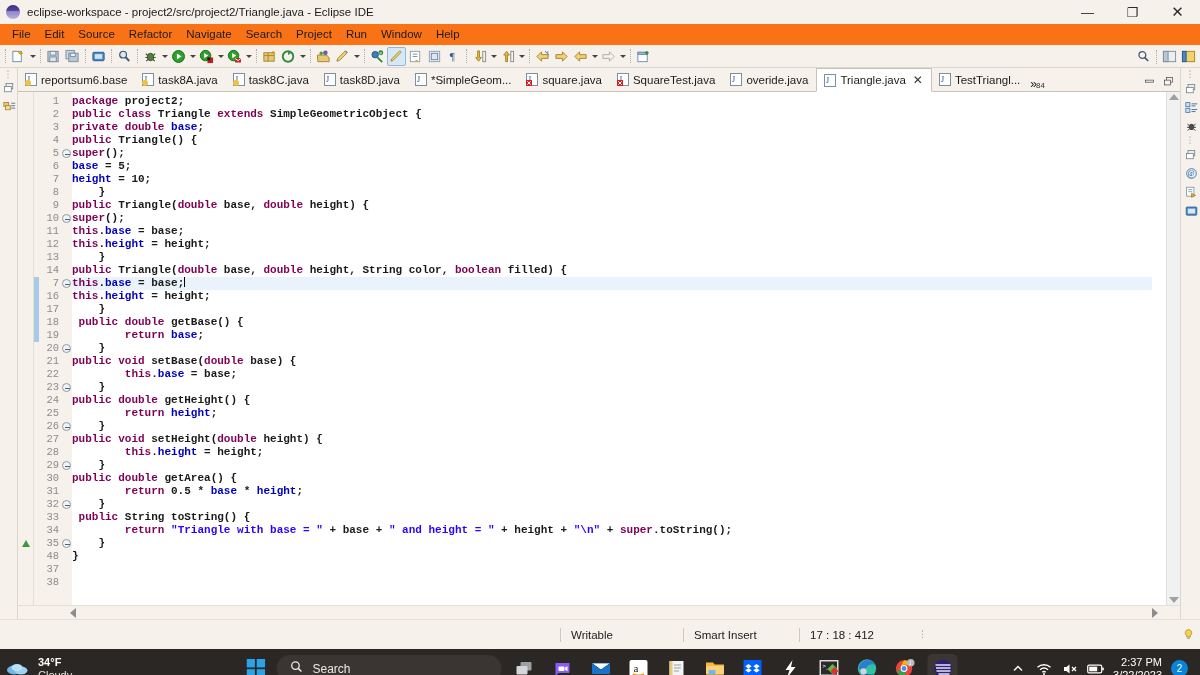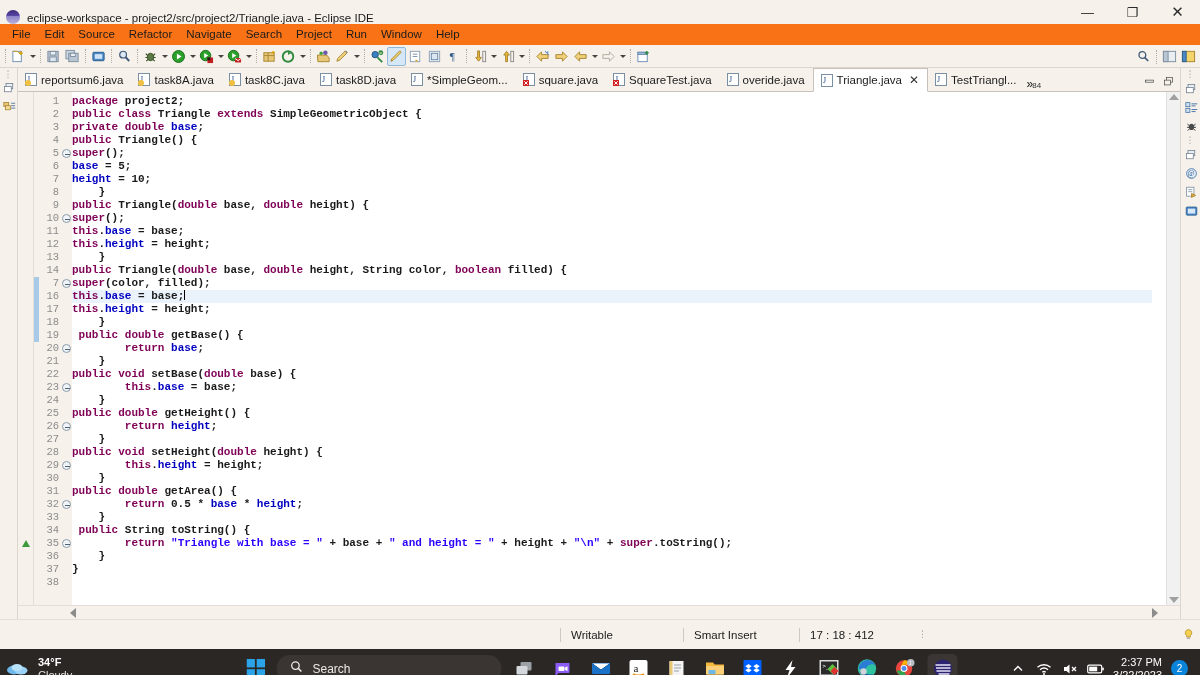--- a/index.html
+++ b/index.html
@@ -6,21 +6,21 @@
   html, body {
     width: 1200px; height: 675px;
     overflow: hidden;
     font-family: "Liberation Sans", sans-serif;
     background: #ffffff;
   }
 
   
   .titlebar {
     height: 24px; background: #f6f1eb;
-    display: flex; align-items: flex-end;
+    display: flex; align-items: center;
     font-size: 11.5px; color: #1a1a1a;
     position: relative;
   }
   .tb-logo { width: 14px; height: 14px; margin: 0 7px 0 6px; position: relative; flex: none; }
   .tb-logo .globe {
     width: 14px; height: 14px; border-radius: 50%;
     background: linear-gradient(180deg,#3b2a7a 0%, #5b4aa8 45%, #8f86c9 46%, #b9b2dd 100%);
   }
   .tb-title { white-space: nowrap; }
   .winctl { position: absolute; right: 0; top: 0; height: 24px; display: flex; }
@@ -429,21 +429,21 @@
   <div class="editorwrap">
 
     <div class="tabbar">
 
       <div class="tab">
         <svg class="jico" viewBox="0 0 12 13">
             <rect x="0.5" y="0.5" width="11" height="12" fill="#fff" stroke="#7b8fa3"></rect>
             <text x="2" y="9" font-size="8" font-family="serif" fill="#2b4f8c">J</text>
             <circle cx="3" cy="10" r="3" fill="#f0c040"></circle>
           </svg>
-        <span>reportsum6.java</span>
+        <span>reportsum6.base</span>
       </div>
 
       <div class="tab">
         <svg class="jico" viewBox="0 0 12 13">
             <rect x="0.5" y="0.5" width="11" height="12" fill="#fff" stroke="#7b8fa3"></rect>
             <text x="2" y="9" font-size="8" font-family="serif" fill="#2b4f8c">J</text>
             <circle cx="3" cy="10" r="3" fill="#f0c040"></circle>
           </svg>
         <span>task8A.java</span>
       </div>
@@ -650,21 +650,21 @@
           <div class="ln">26</div>
           <div class="ln">27</div>
           <div class="ln">28</div>
           <div class="ln">29</div>
           <div class="ln">30</div>
           <div class="ln">31</div>
           <div class="ln">32</div>
           <div class="ln">33</div>
           <div class="ln">34</div>
           <div class="ln">35</div>
-          <div class="ln">36</div>
+          <div class="ln">48</div>
           <div class="ln">37</div>
           <div class="ln">38</div>
         </div>
       <div class="fold-col" id="foldCol">
           <div class="frow"></div>
           <div class="frow"></div>
           <div class="frow"></div>
           <div class="frow"></div>
           <div class="frow">
             <div class="foldminus"></div>
@@ -727,21 +727,20 @@
           <div class="cl"><span class="kw">super</span><span>();</span></div>
           <div class="cl"><span class="fld">base</span><span> = 5;</span></div>
           <div class="cl"><span class="fld">height</span><span> = 10;</span></div>
           <div class="cl"><span>    }</span></div>
           <div class="cl"><span class="kw">public</span><span> Triangle(</span><span class="kw">double</span><span> base, </span><span class="kw">double</span><span> height) {</span></div>
           <div class="cl"><span class="kw">super</span><span>();</span></div>
           <div class="cl"><span class="kw">this</span><span>.</span><span class="fld">base</span><span> = base;</span></div>
           <div class="cl"><span class="kw">this</span><span>.</span><span class="fld">height</span><span> = height;</span></div>
           <div class="cl"><span>    }</span></div>
           <div class="cl"><span class="kw">public</span><span> Triangle(</span><span class="kw">double</span><span> base, </span><span class="kw">double</span><span> height, String color, </span><span class="kw">boolean</span><span> filled) {</span></div>
-          <div class="cl"><span class="kw">super</span><span>(color, filled);</span></div>
           <div class="cl cur"><span class="kw">this</span><span>.</span><span class="fld">base</span><span> = base;</span><span class="cursor"></span></div>
           <div class="cl"><span class="kw">this</span><span>.</span><span class="fld">height</span><span> = height;</span></div>
           <div class="cl"><span>    }</span></div>
           <div class="cl"><span> </span><span class="kw">public double</span><span> getBase() {</span></div>
           <div class="cl"><span>        </span><span class="kw">return</span><span> </span><span class="fld">base</span><span>;</span></div>
           <div class="cl"><span>    }</span></div>
           <div class="cl"><span class="kw">public void</span><span> setBase(</span><span class="kw">double</span><span> base) {</span></div>
           <div class="cl"><span>        </span><span class="kw">this</span><span>.</span><span class="fld">base</span><span> = base;</span></div>
           <div class="cl"><span>    }</span></div>
           <div class="cl"><span class="kw">public double</span><span> getHeight() {</span></div>

